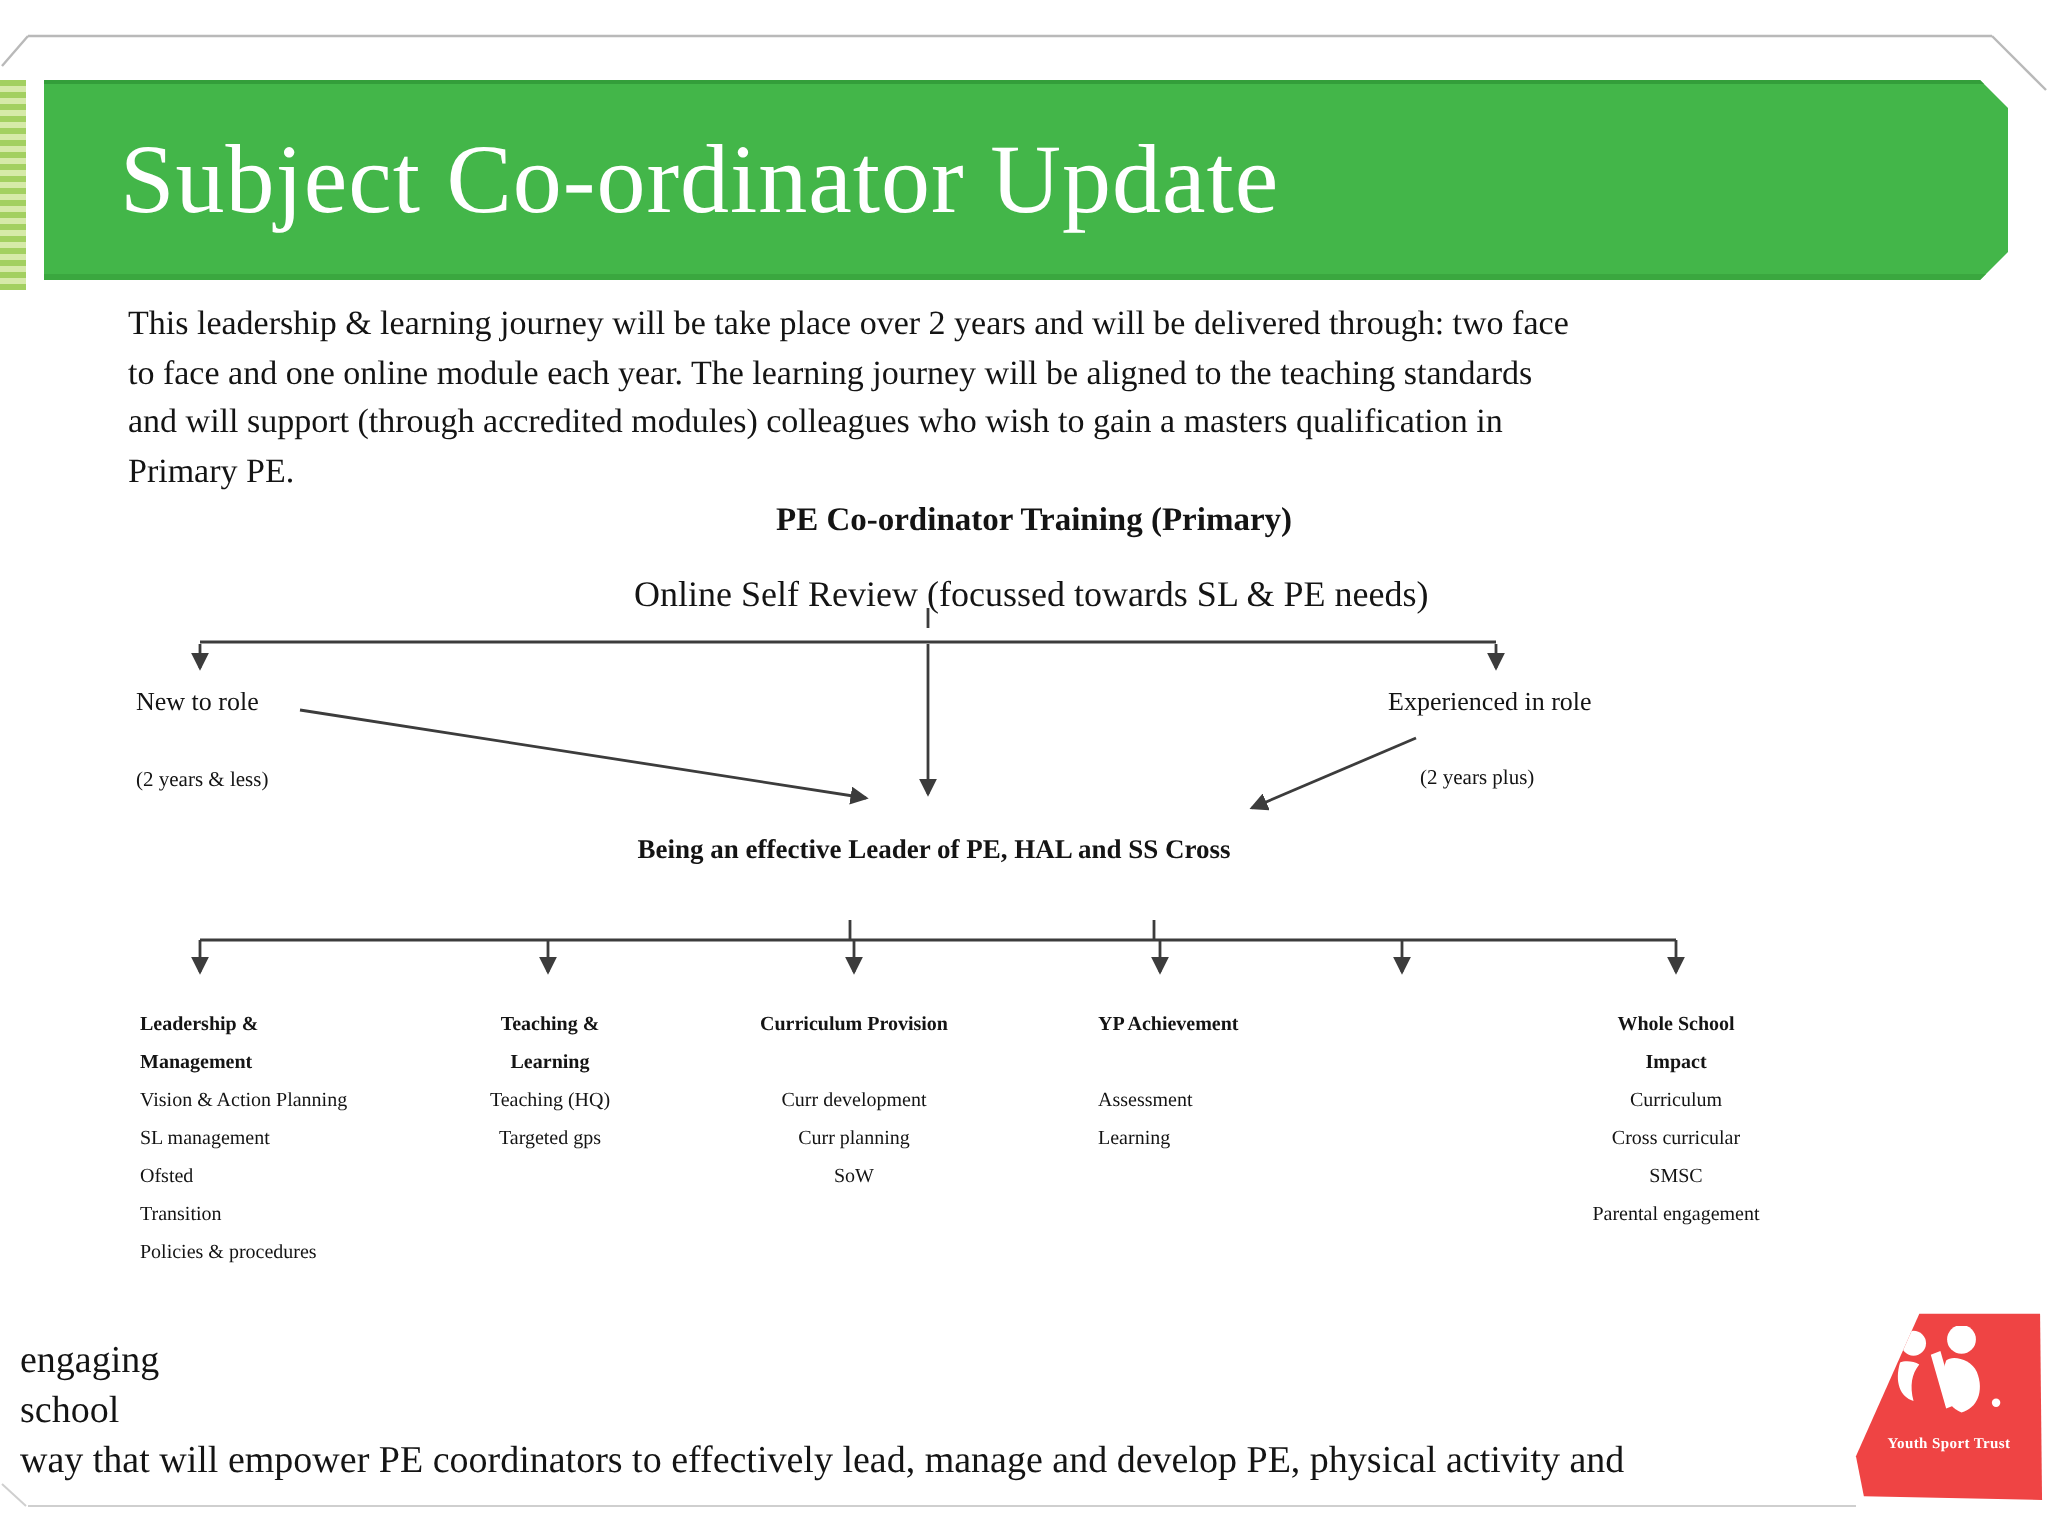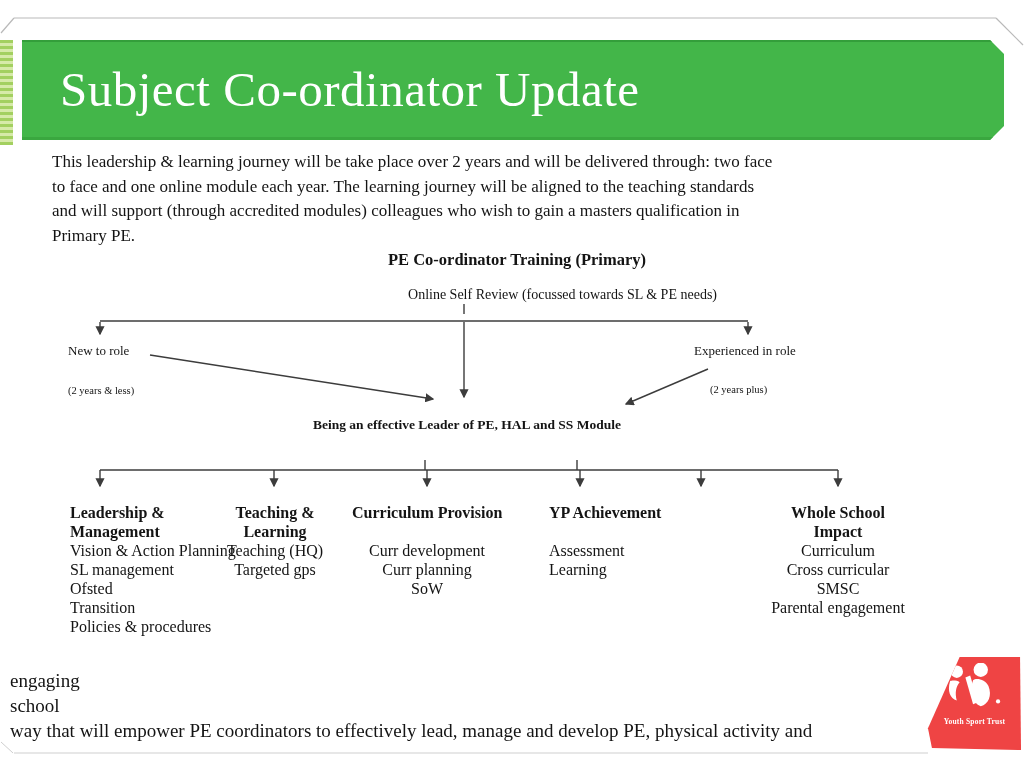--- a/index.html
+++ b/index.html
@@ -18,32 +18,32 @@
     position:absolute; left:22px; top:40px; width:982px; height:100px;
     background:#43b649;
     box-shadow:inset 0 2px 0 #339e3a, inset 0 -3px 0 #3aa73f;
     clip-path:polygon(0 0, calc(100% - 14px) 0, 100% 14px, 100% calc(100% - 14px), calc(100% - 14px) 100%, 0 100%);
   }
   .banner .title {
     position:absolute; left:38px; top:0; line-height:100px;
     font-size:49px; color:#ffffff; white-space:nowrap; letter-spacing:0.5px;
   }
   .intro { position:absolute; left:52px; top:150px; font-size:17px; line-height:24.5px; }
-  .intro div { white-space:nowrap; }
+  .intro div { white-space:nowrap;margin-left:12px; }
   .outro { position:absolute; left:10px; top:668px; font-size:19px; line-height:25px; }
   .outro div { white-space:nowrap; }
   .dg-title { position:absolute; left:317px; top:250px; width:400px; text-align:center;
               font-weight:bold; font-size:16.5px; white-space:nowrap; }
-  .dg-sub   { position:absolute; left:317px; top:287px; width:400px; text-align:right;
-              font-size:14px; white-space:nowrap; }
+  .dg-sub   { position:absolute; left:317px; top:287px; width:400px; text-align:left;
+              font-size:18px; white-space:nowrap; }
   .lbl  { position:absolute; font-size:13px; white-space:nowrap; }
   .sub  { position:absolute; font-size:10.5px; white-space:nowrap;margin-top:16px; }
   .module { position:absolute; left:267px; top:417px; width:400px; text-align:center;
             font-weight:bold; font-size:13.5px; white-space:nowrap; }
-  .col { position:absolute; top:503px; font-size:16px; line-height:19px; }
+  .col { position:absolute; top:503px; font-size:10px; line-height:19px; }
   .col .col-title { font-weight:bold; height:38px; }
   .col div { white-space:nowrap; }
   .col1 { left:70px;  width:165px; text-align:left; }
   .col2 { left:213px; width:124px; text-align:center; }
   .col3 { left:352px; width:150px; text-align:center; }
   .col4 { left:549px; width:120px; text-align:left; }
   .col5 { left:640px; width:125px; text-align:center; }
   .col6 { left:768px; width:140px; text-align:center; }
   .logo {
     position:absolute; left:925px; top:655px; width:99px; height:95px;
@@ -113,21 +113,21 @@
   </svg>
 
   <div class="dg-title">PE Co-ordinator Training (Primary)</div>
   <div class="dg-sub">Online Self Review (focussed towards SL &amp; PE needs)</div>
 
   <div class="lbl" style="left:68px; top:343px;">New to role</div>
   <div class="sub" style="left:68px; top:369px;">(2 years &amp; less)</div>
   <div class="lbl" style="left:694px; top:343px;">Experienced in role</div>
   <div class="sub" style="left:710px; top:368px;">(2 years plus)</div>
 
-  <div class="module">Being an effective Leader of PE, HAL and SS Module</div>
+  <div class="module">Being an effective Leader of PE, HAL and SS Cross</div>
 
   <div class="col col1">
     <div class="col-title">
       <div>Leadership &amp;</div>
       <div>Management</div>
     </div>
     <div>Vision &amp; Action Planning</div>
     <div>SL management</div>
     <div>Ofsted</div>
     <div>Transition</div>

